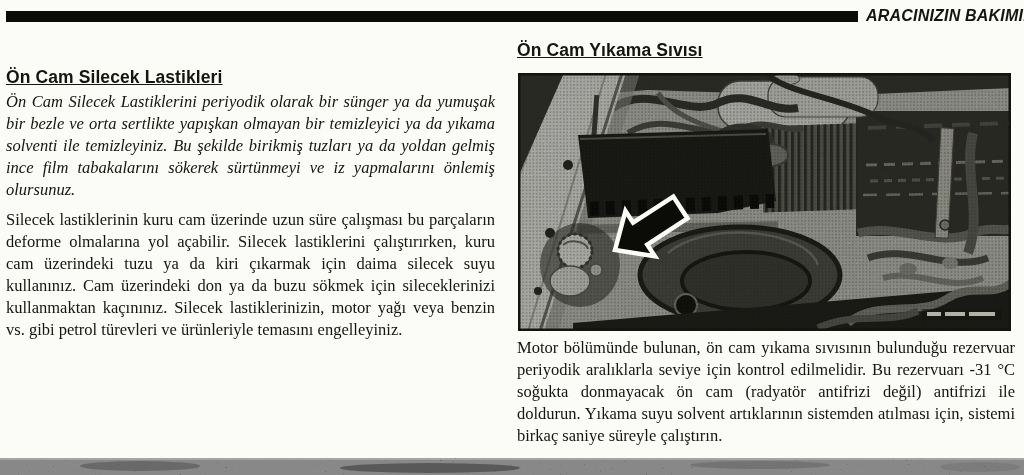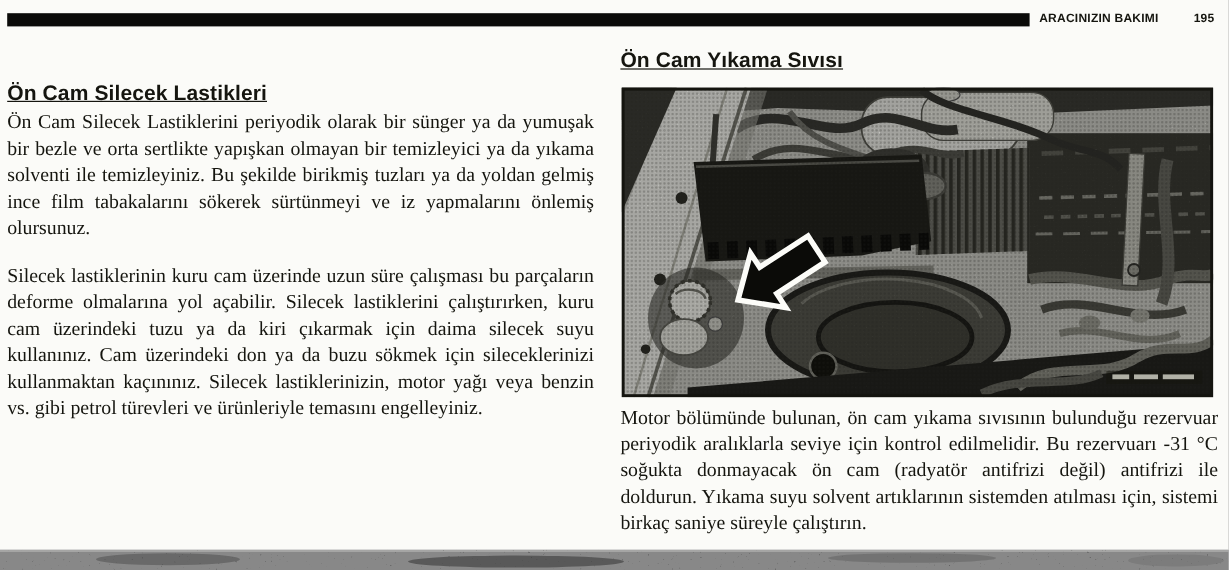--- a/index.html
+++ b/index.html
@@ -10,38 +10,39 @@
   }
   
   .header-rule {
     position:absolute; left:6px; top:11px; width:852px; height:11px;
     background:#0b0b09;
   }
   .header-text {
     position:absolute; left:866px; top:7px; width:150px;
     display:flex; align-items:center;
     font-family:"Liberation Sans", sans-serif; font-weight:bold;
-    font-size:10px; letter-spacing:.2px; line-height:18px;
+    font-size:16px; letter-spacing:.2px; line-height:18px;
     white-space:nowrap;
+    font-style:italic;
   }
   .header-text .pageno { margin-left:auto; padding-right:4px; }
   
   .col { position:absolute; top:40px; }
   .col-left  { left:6px;   width:489px; }
   .col-right { left:517px; width:498px; }
   .col p {
     margin:0; font-size:16.5px; line-height:22px; text-align:justify;
   }
   h2 {
     font-family:"Liberation Sans", sans-serif; font-weight:bold;
     font-size:17.5px; line-height:20px; margin:0; letter-spacing:.1px;text-decoration:underline;
   }
   .col-left h2 { margin-top:27px; margin-bottom:4px; }
-  .col-left .p2 { margin-top:0; }
-  .col-left .p3 { margin-top:18px; }
+  .col-left .p2 { margin-top:0;font-style:italic; }
+  .col-left .p3 { margin-top:8px; }
   .col-right h2 { margin-bottom:13px; }
   .col-right figure { margin:0 0 0 1px; }
   .col-right figure svg { display:block; }
   .col-right .p-washer { margin-top:6px; }
   
   .scan-edge { position:absolute; left:0; bottom:0; width:1024px; height:17px; }
   .scan-edge svg { display:block; }
 </style>
 </head>
 <body>

